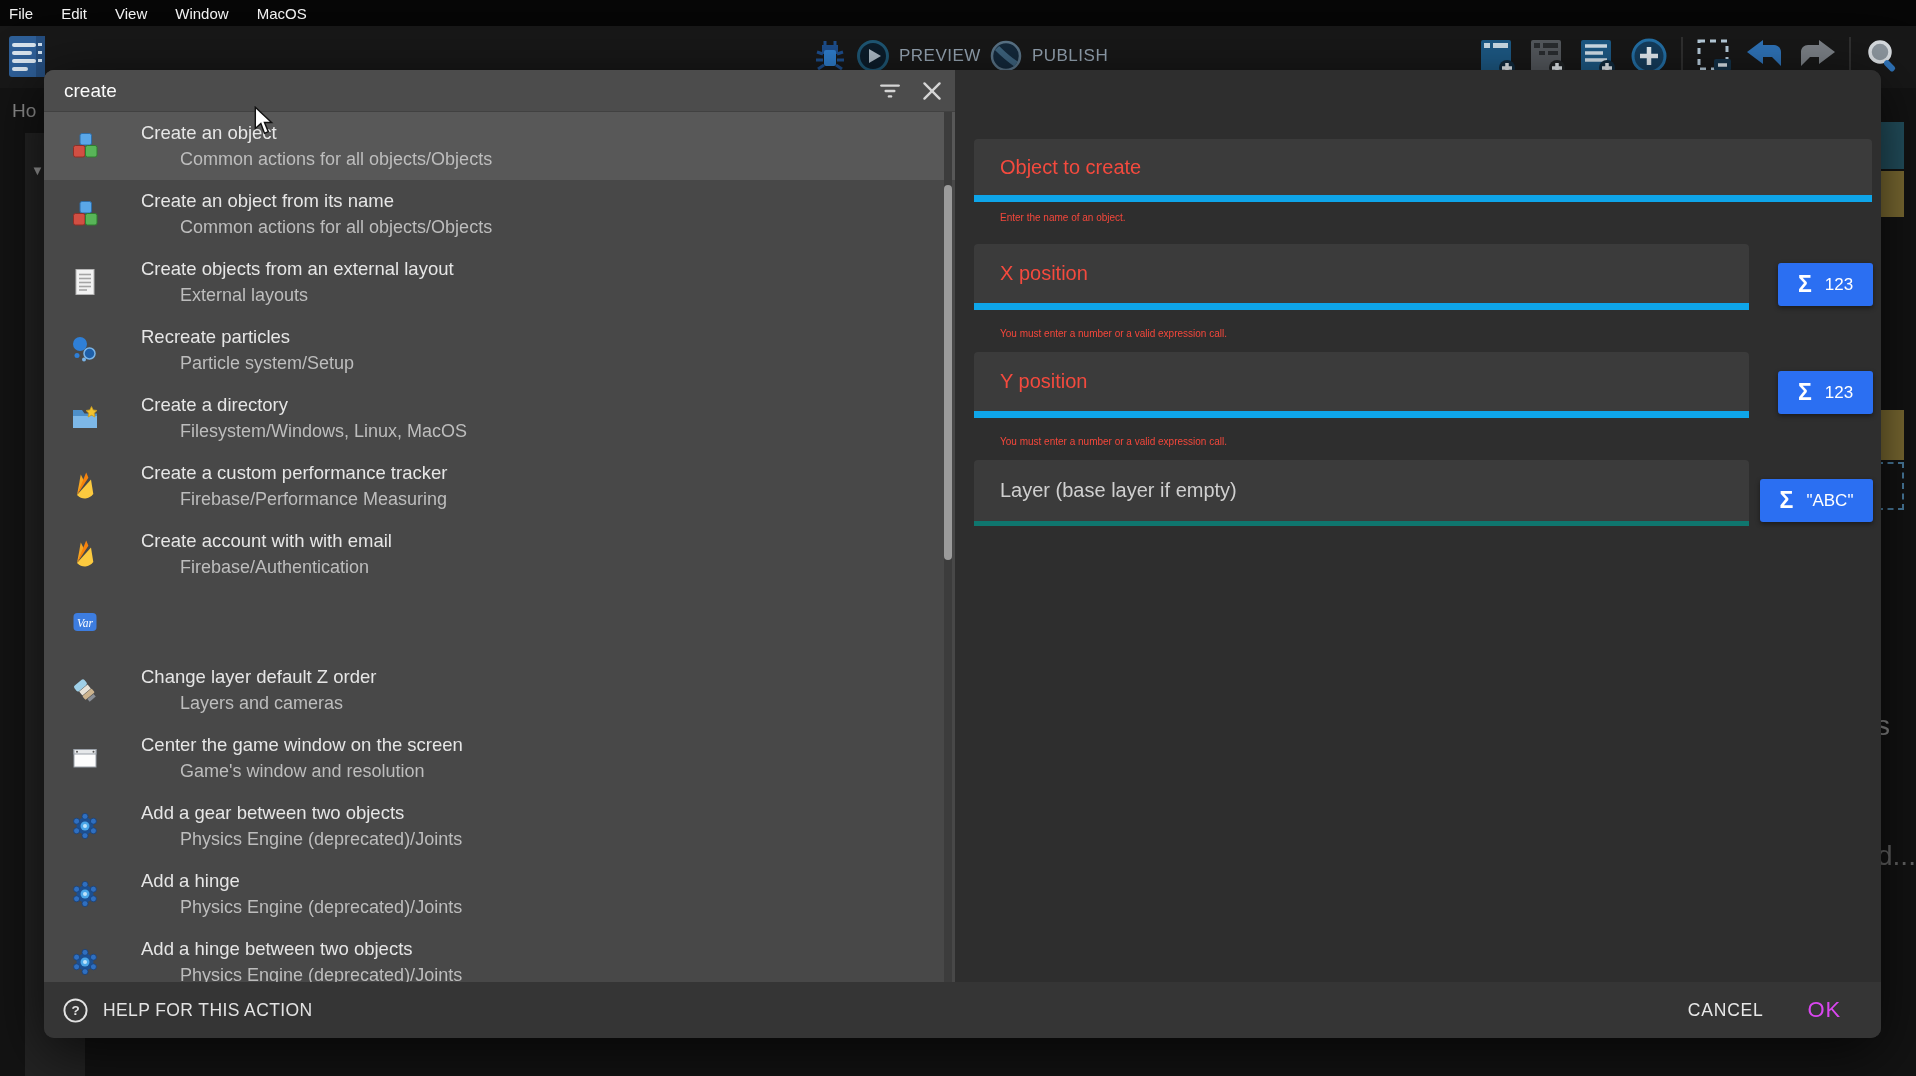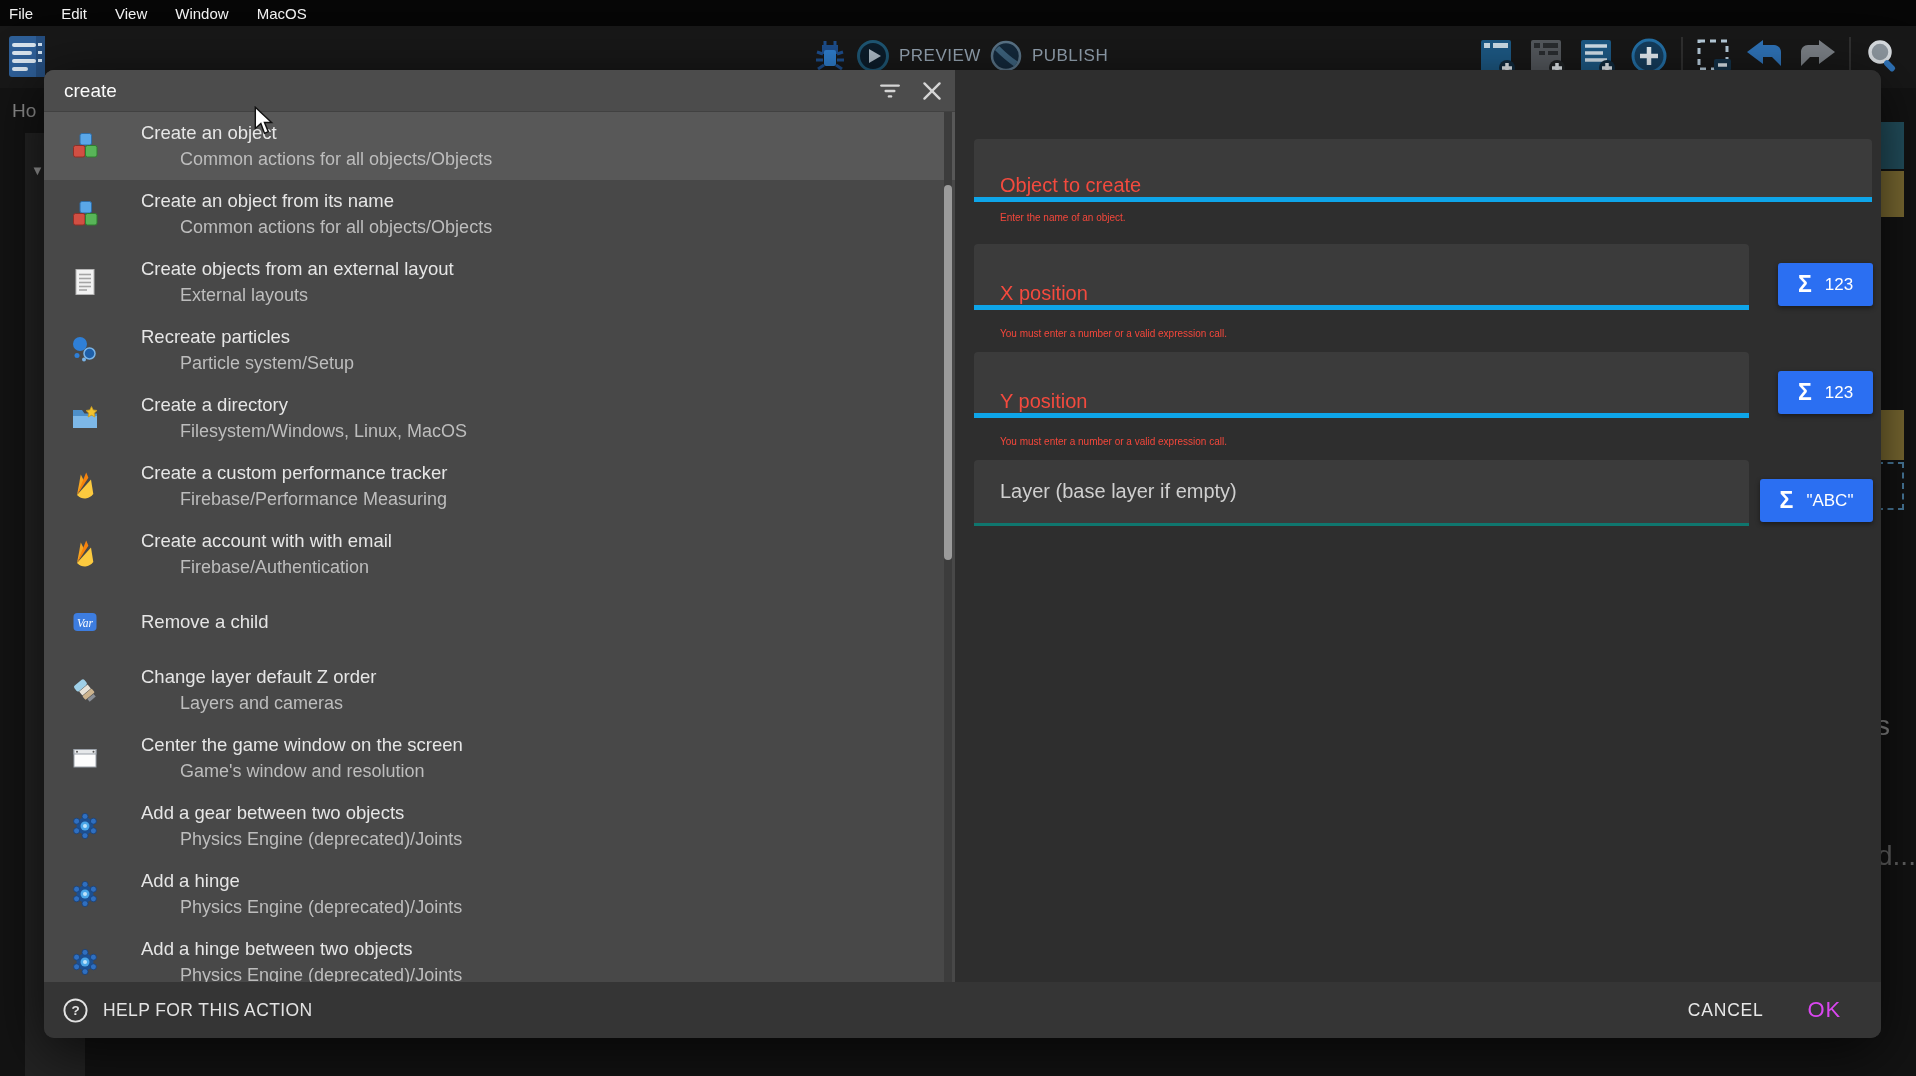--- a/index.html
+++ b/index.html
@@ -53,23 +53,23 @@
   .scroll-thumb { position:absolute; left:0; top:73px; width:8px; height:375px; background:#9b9b9b; border-radius:4px; }
 
   .panel-right { position:absolute; left:911px; top:0; width:926px; height:912px; background:#2e2e2e; }
   .details-header { position:absolute; left:24px; top:21px; display:flex; align-items:center; gap:16px;margin-top:47px; }
   .details-icon { width:30px; height:30px; }
   .details-title { font-size:19.5px; color:#ececec; }
 
   .field { position:absolute; left:19px; background:#3b3b3b; border-radius:4px 4px 0 0;
            display:flex; align-items:center; padding-left:26px; cursor:text; }
   .field-label { font-size:20px; }
-  .f-error { border-bottom:5px solid #0ea5e9;align-items:flex-end; }
+  .f-error { border-bottom:7px solid #0ea5e9; }
   .f-error .field-label { color:#f44a3e; }
-  .f-normal { border-bottom:3px solid #0f766e; }
+  .f-normal { border-bottom:5px solid #0f766e; }
   .f-normal .field-label { color:#cfcfcf; }
   .field-0 { top:69px;  width:898px; height:63px; }
   .field-1 { top:174px; width:775px; height:66px; }
   .field-2 { top:282px; width:775px; height:66px; }
   .field-3 { top:390px; width:775px; height:66px; }
   .helper { position:absolute; left:45px; font-size:10px; color:#f4473b; }
   .helper-0 { top:142px; }
   .helper-1 { top:258px; }
   .helper-2 { top:366px; }
   .sigma-btn { position:absolute; background:#2b6ff2; border:none; border-radius:3px; color:#fff;
@@ -343,21 +343,20 @@
       <span class="action-sub">Firebase/Authentication</span>
     </span>
   </div>
 
   <div class="action-row">
     <span class="action-icon"><svg width="30" height="30" viewBox="0 0 30 30">
               <rect x="3.5" y="6" width="23" height="18" rx="4" fill="#3d7de0"></rect>
               <text x="15" y="19.5" font-size="11.5" fill="#ffffff" text-anchor="middle" font-style="italic" font-family="Liberation Serif, serif">Var</text>
             </svg></span>
     <span class="action-text">
-      <span class="action-title">Remove a child</span>
     </span>
   </div>
 
   <div class="action-row">
     <span class="action-icon"><svg width="30" height="30" viewBox="0 0 30 30">
               <g transform="rotate(-40 15 15)">
                 <rect x="8" y="5" width="13" height="7" rx="2" fill="#9fd0e8"></rect>
                 <rect x="9.5" y="12.5" width="11" height="5" fill="#e8e3d8"></rect>
                 <rect x="9" y="18" width="12" height="5" rx="1" fill="#cdb48e"></rect>
                 <rect x="11" y="23.5" width="8" height="3.5" fill="#8a8f96"></rect>

